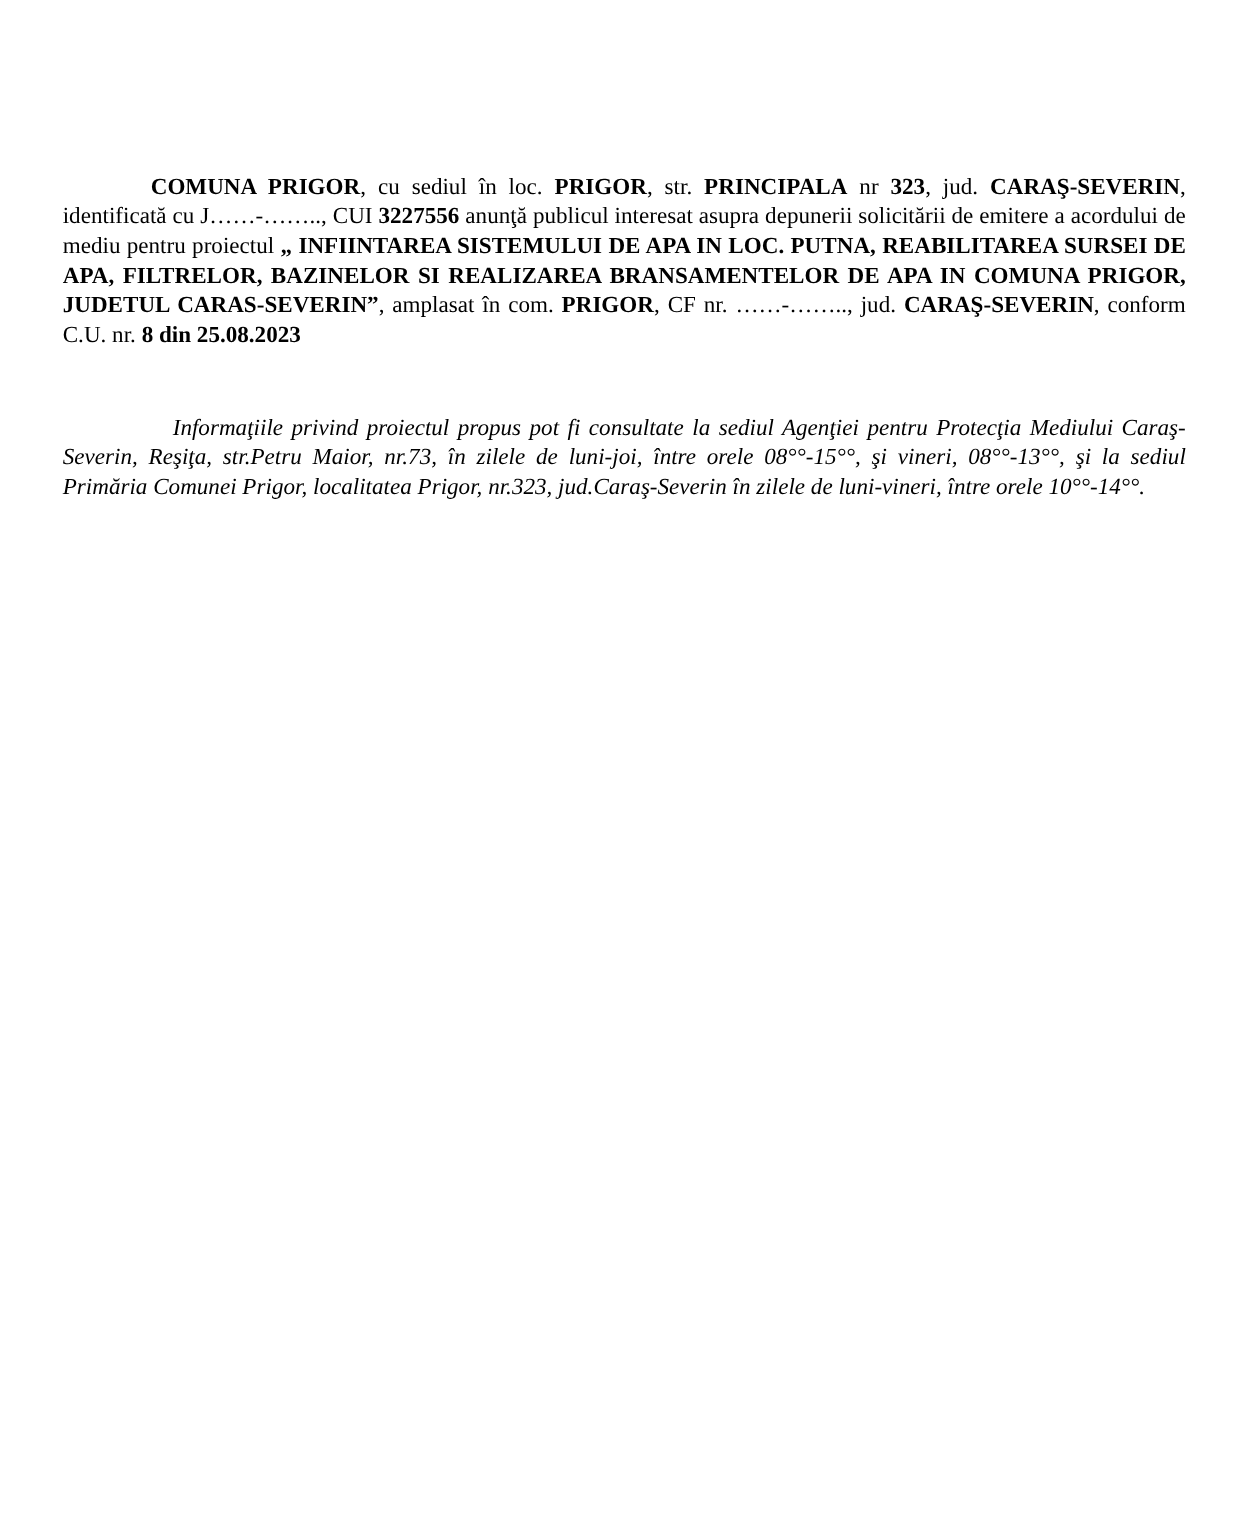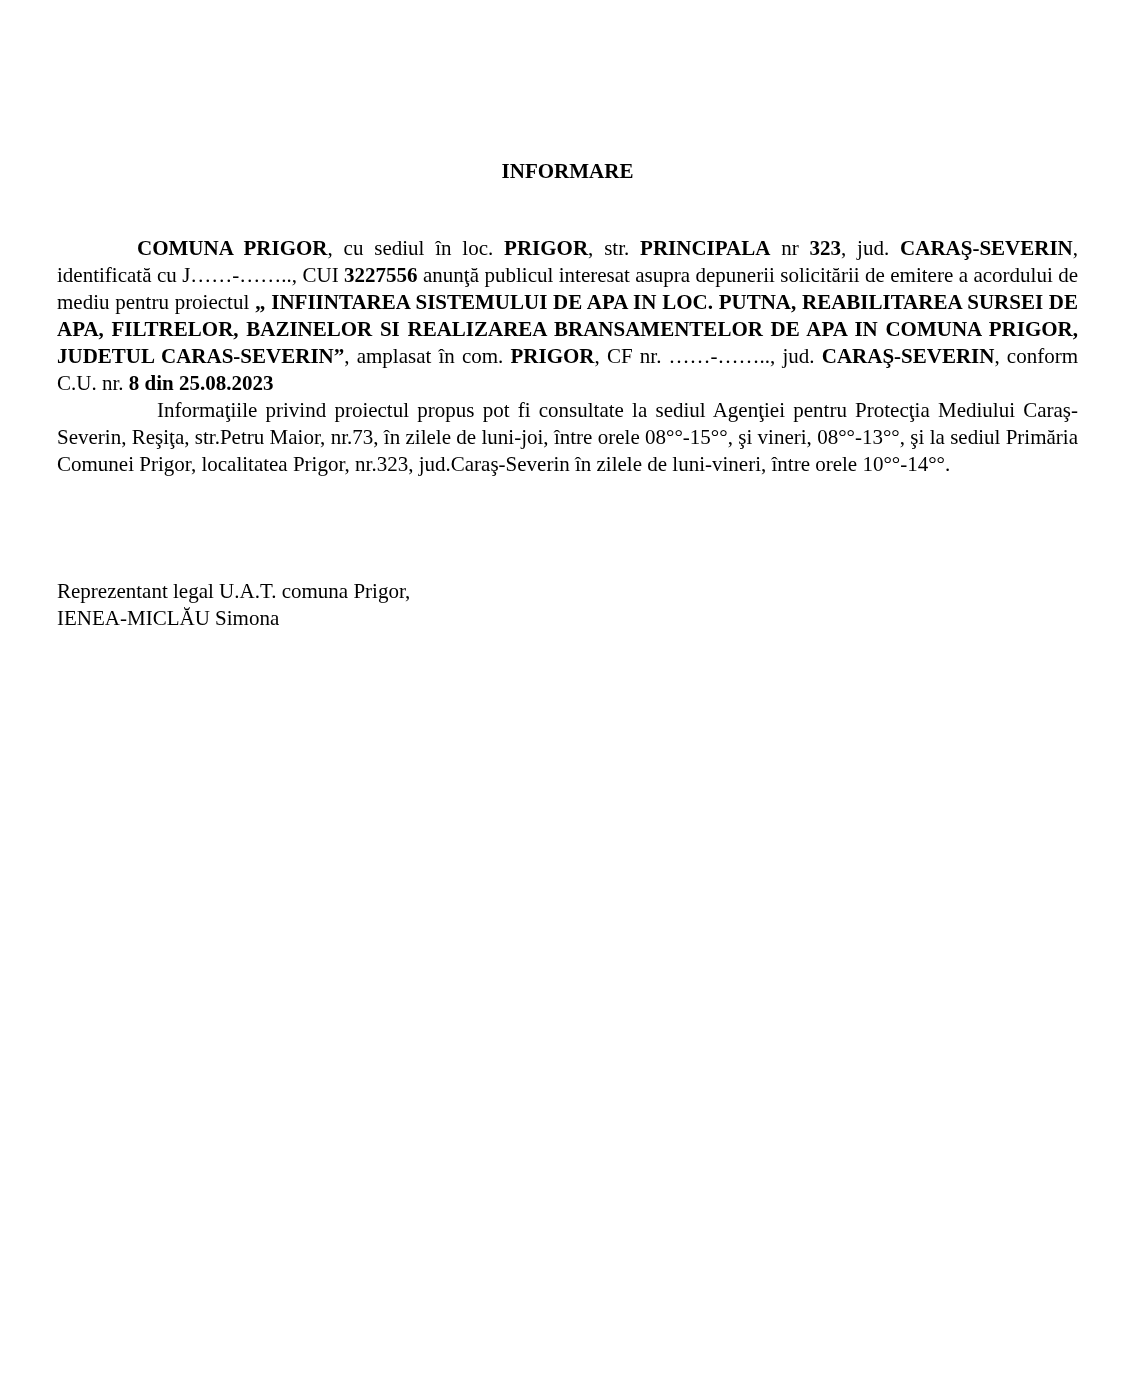--- a/index.html
+++ b/index.html
@@ -28,44 +28,41 @@
   }
   .para {
     text-align: justify;
     margin: 0;
   }
   .para-intro {
     margin-top: 48px;
     text-indent: 80px;
   }
   .para-consultation {
+    margin-top: 57px;
     text-indent: 100px;
+    font-style: italic;
   }
   .para-observations {
     margin-top: 30px;
     text-indent: 140px;
   }
   .seg-b {
     font-weight: bold;
   }
   .signature {
     margin-top: 100px;
     text-align: left;
   }
 </style>
 </head>
 <body>
 
 <div class="page">
   <div class="header">
-    <div>INFORMARE</div>
   </div>
 
   <p class="para para-intro"><span class="seg-b">COMUNA PRIGOR</span><span>, cu sediul în loc. </span><span class="seg-b">PRIGOR</span><span>, str. </span><span class="seg-b">PRINCIPALA</span><span> nr </span><span class="seg-b">323</span><span>, jud. </span><span class="seg-b">CARAŞ-SEVERIN</span><span>, identificată cu J……-…….., CUI </span><span class="seg-b">3227556</span><span> anunţă publicul interesat asupra depunerii solicitării  de emitere a acordului de mediu pentru proiectul </span><span class="seg-b">„ INFIINTAREA SISTEMULUI DE APA IN LOC. PUTNA, REABILITAREA SURSEI DE APA, FILTRELOR, BAZINELOR SI REALIZAREA BRANSAMENTELOR DE APA IN COMUNA PRIGOR, JUDETUL CARAS-SEVERIN”</span><span>, amplasat în com. </span><span class="seg-b">PRIGOR</span><span>, CF nr. ……-…….., jud. </span><span class="seg-b">CARAŞ-SEVERIN</span><span>, conform C.U. nr. </span><span class="seg-b">8 din 25.08.2023</span></p>
 
   <p class="para para-consultation"><span>Informaţiile privind proiectul propus pot fi consultate la sediul Agenţiei pentru Protecţia Mediului Caraş-Severin, Reşiţa, str.Petru Maior, nr.73, în zilele de luni-joi, între orele 08°°-15°°, şi vineri, 08°°-13°°, şi la sediul Primăria Comunei Prigor, localitatea Prigor, nr.323, jud.Caraş-Severin în zilele de luni-vineri, între orele 10°°-14°°.</span></p>
 
 
-  <div class="signature">
-    <div>Reprezentant legal U.A.T. comuna Prigor,</div>
-    <div>IENEA-MICLĂU Simona</div>
-  </div>
 </div>
 
 </body></html>

